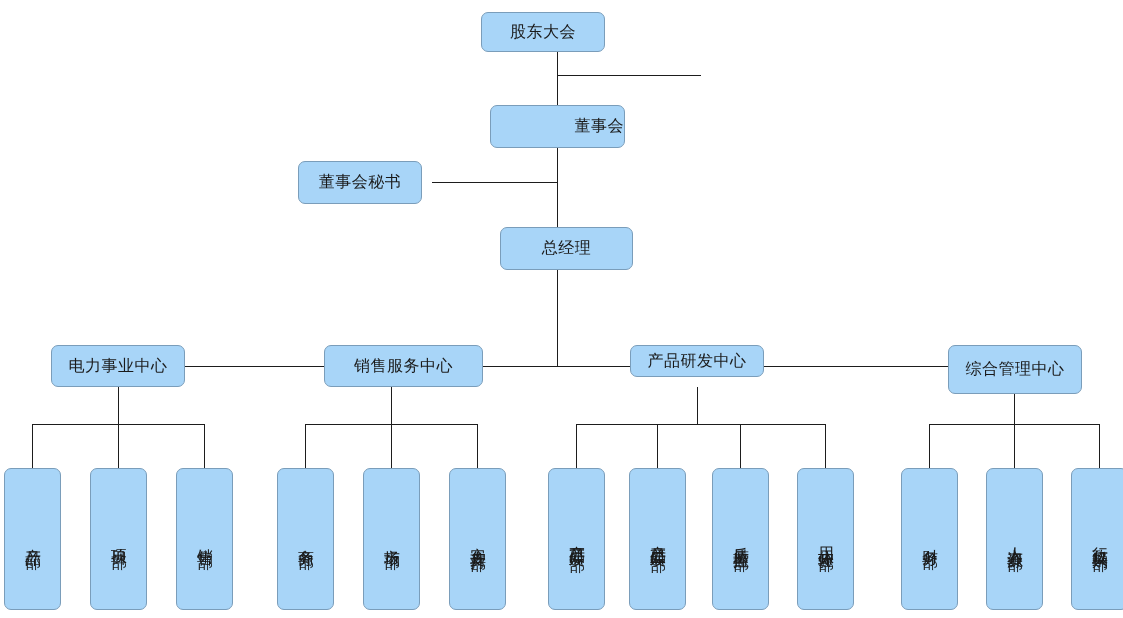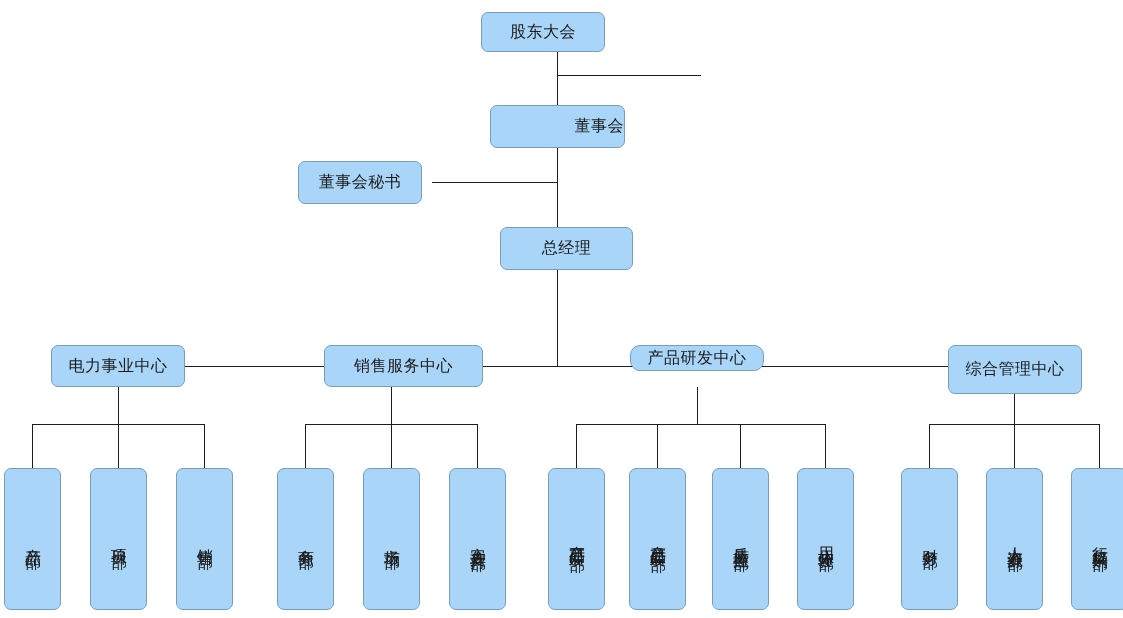--- a/index.html
+++ b/index.html
@@ -115,21 +115,21 @@
   </div>
 
   <div class="node" style="left:51px; top:345px; width:134px; height:42px;">
     <span class="node-label">电力事业中心</span>
   </div>
 
   <div class="node" style="left:324px; top:345px; width:159px; height:42px;">
     <span class="node-label">销售服务中心</span>
   </div>
 
-  <div class="node" style="left:630px; top:345px; width:134px; height:26px;border-radius:10px;">
+  <div class="node" style="left:630px; top:345px; width:134px; height:32px;">
     <span class="node-label">产品研发中心</span>
   </div>
 
   <div class="node" style="left:948px; top:345px; width:134px; height:49px;">
     <span class="node-label">综合管理中心</span>
   </div>
 
   <div class="node vertical" style="left:4px; top:468px; width:57px; height:142px;">
     <span class="node-label">产品部</span>
   </div>

